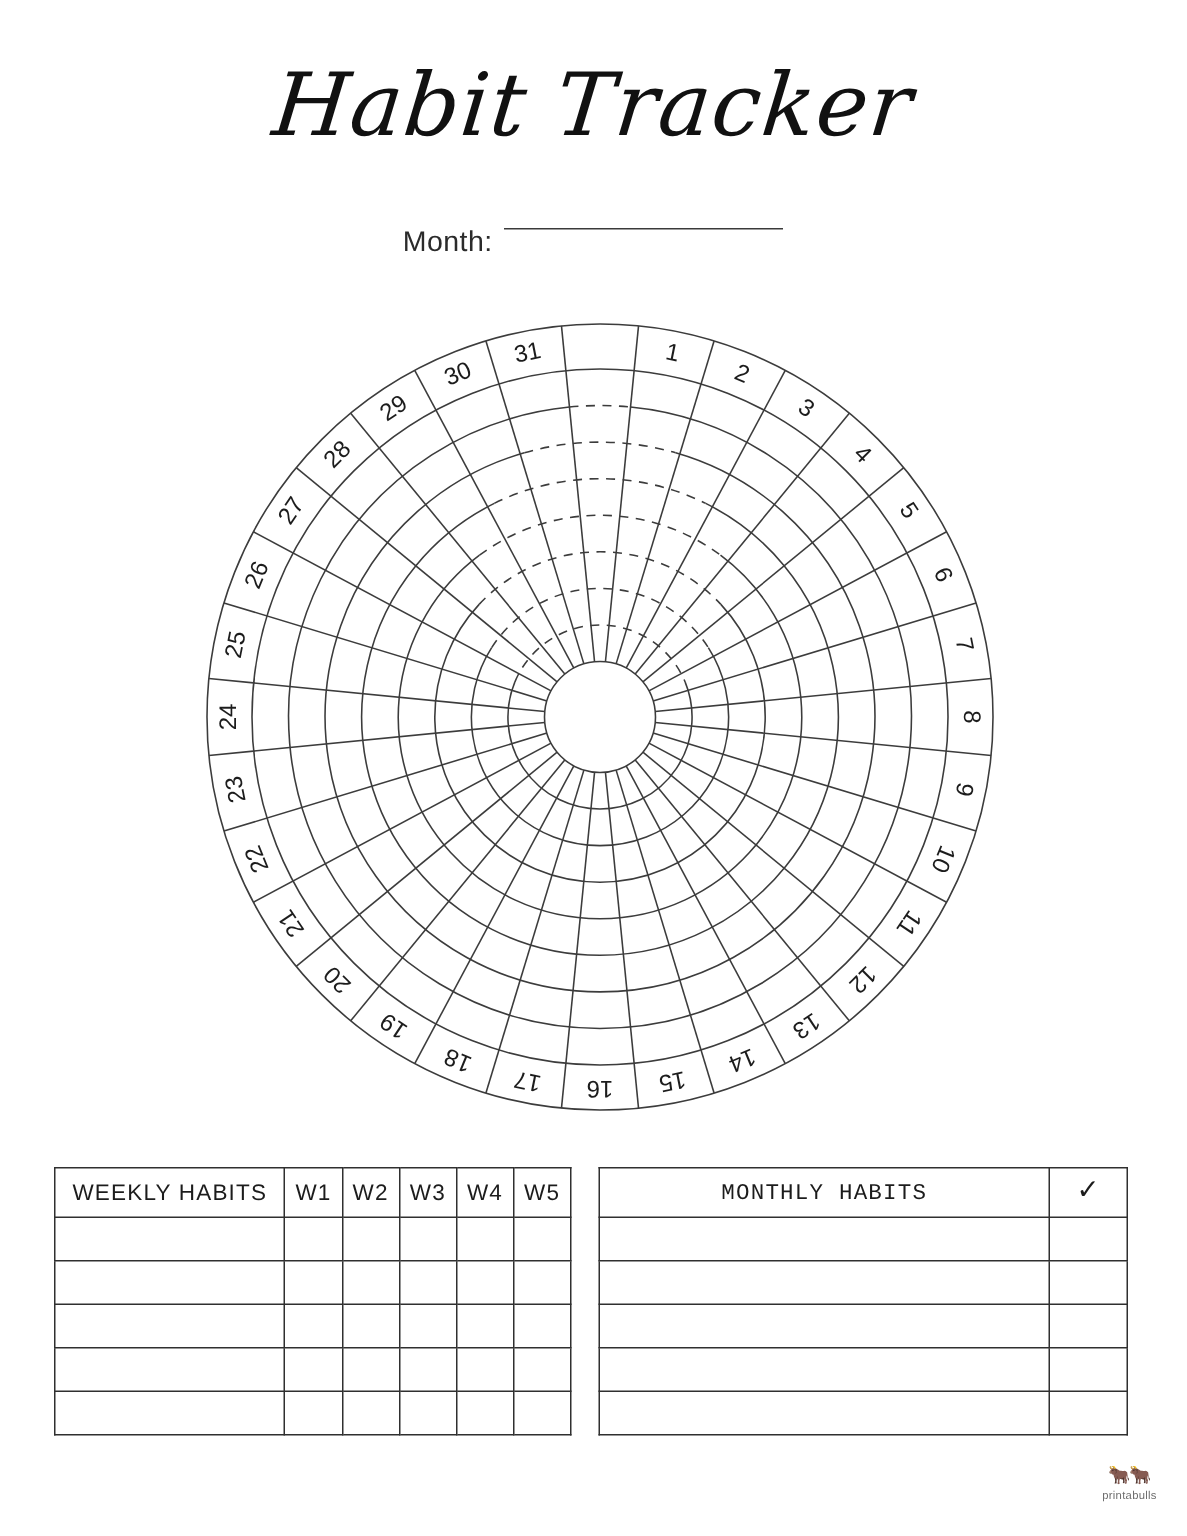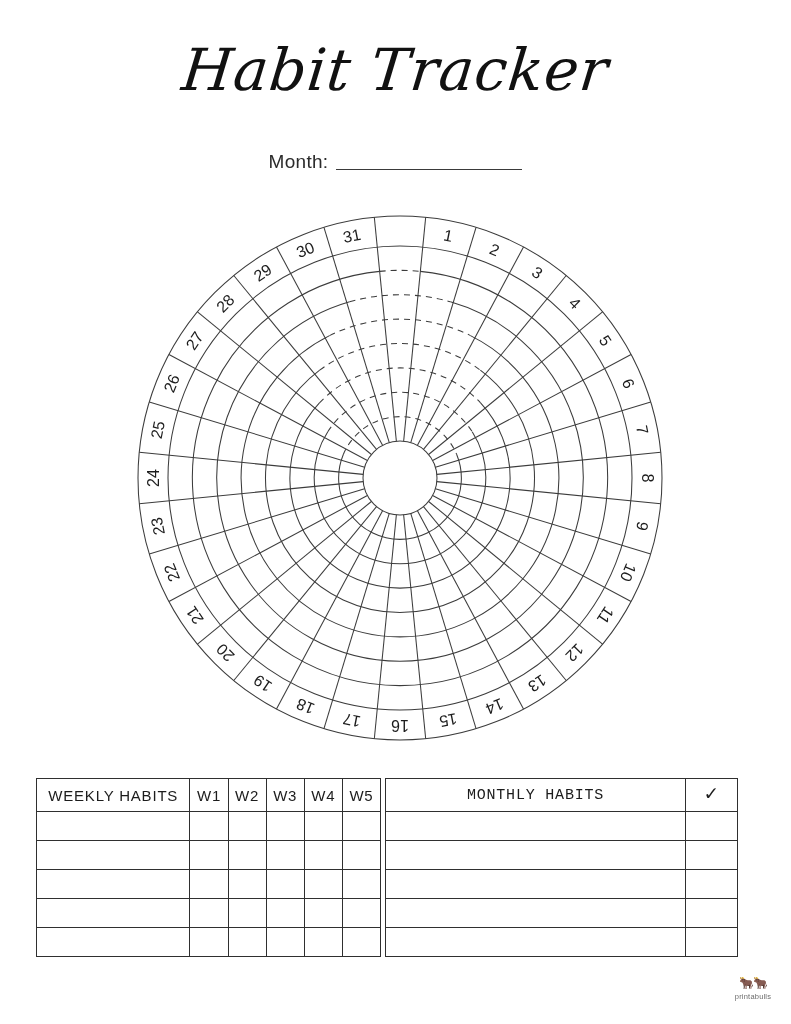--- a/index.html
+++ b/index.html
@@ -34,21 +34,21 @@
     white-space: nowrap;
   }
 
   #month-row {
     position: absolute;
     top: 152px;
     left: 0;
     width: 791px;
     display: flex;
     justify-content: center;
-    align-items: flex-end;
+    align-items: flex-start;
     gap: 8px;
   }
   #month-label {
     font-size: 19px;
     letter-spacing: 0.3px;
     color: #2b2b2b;
     line-height: 1;
     padding-bottom: 2px;
   }
   #month-line {
@@ -68,21 +68,21 @@
   }
   #wheel-svg { display: block; }
 
   
   #tables {
     position: absolute;
     left: 36px;
     top: 778px;
     width: 719px;
     display: flex;
-    gap: 4px;
+    gap: 18px;
   }
   table.habit-table {
     border-collapse: collapse;
     table-layout: fixed;
   }
   table.habit-table th,
   table.habit-table td {
     border: 1.4px solid #2f2f2f;
     height: 28px;
     padding: 0;

